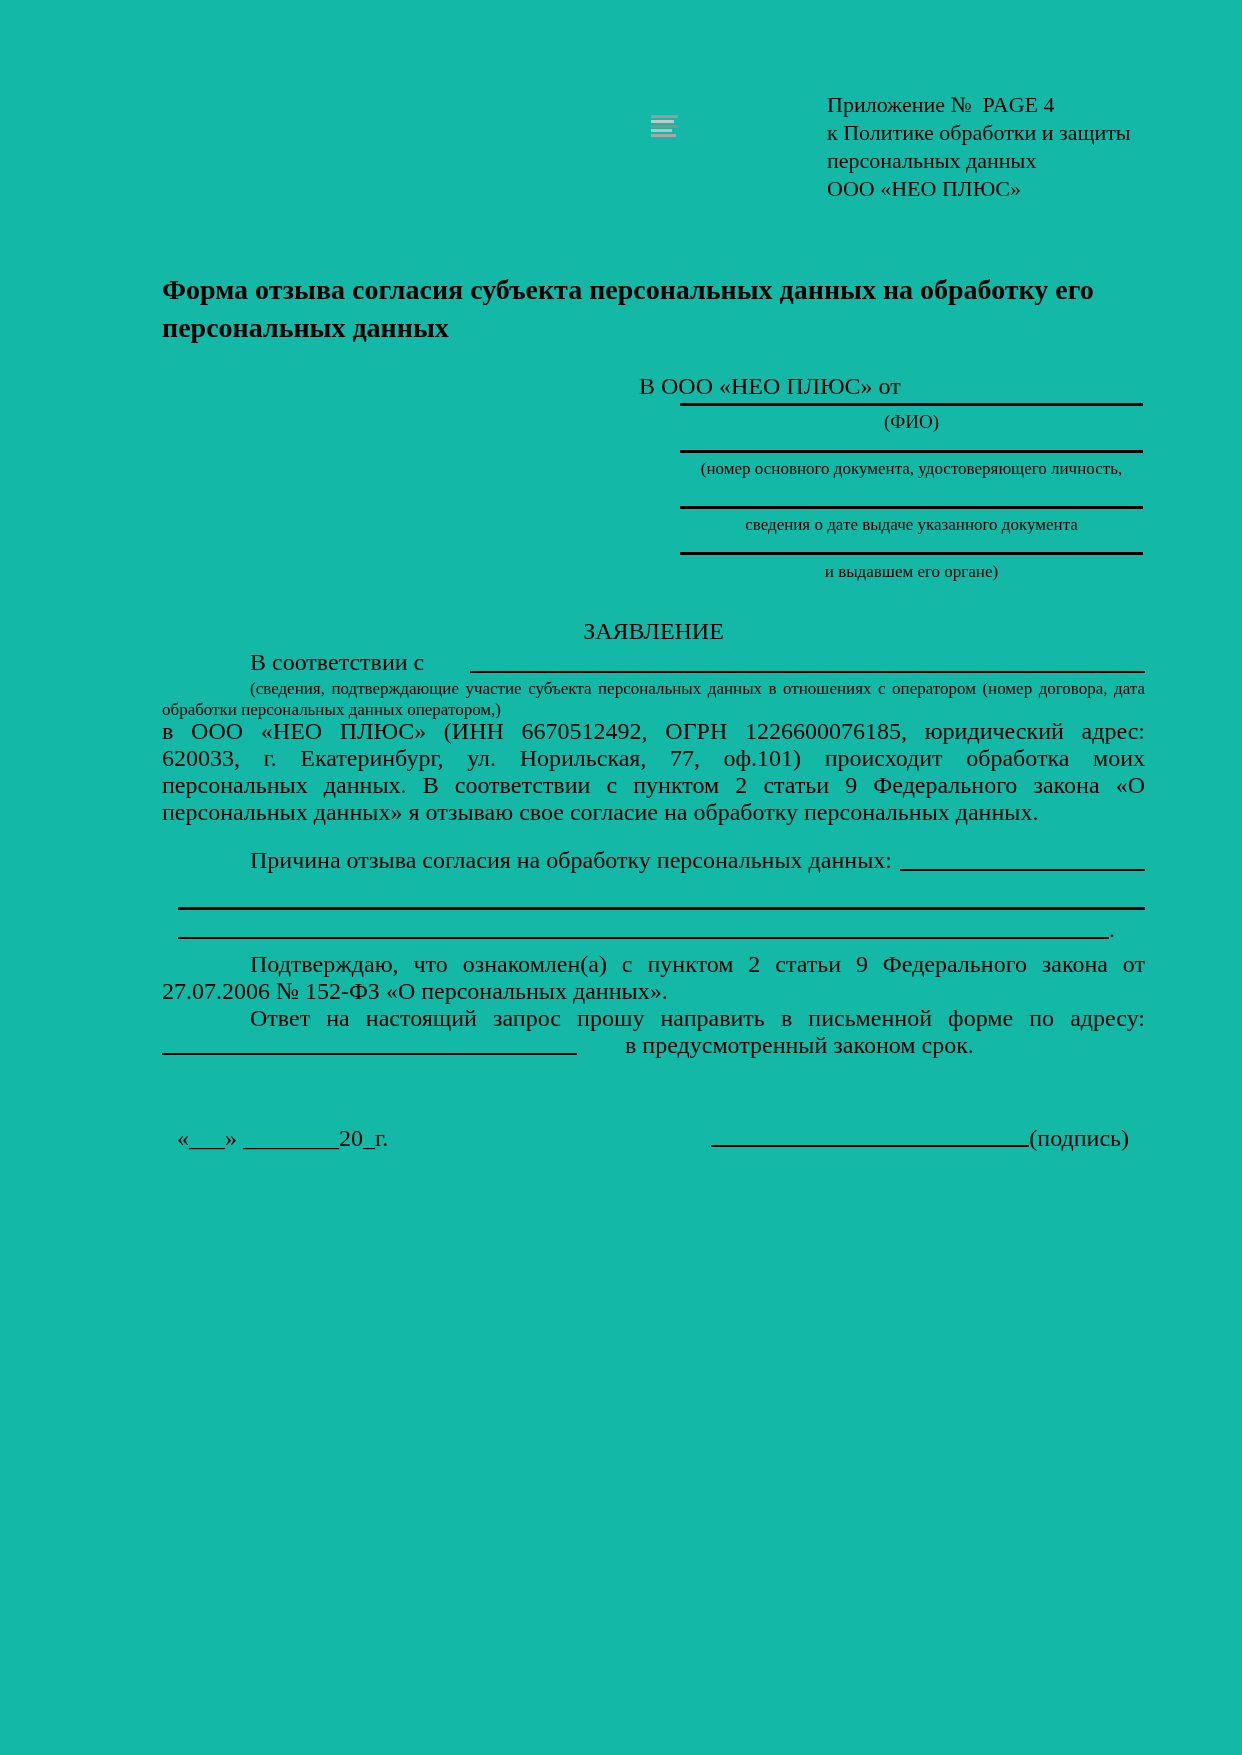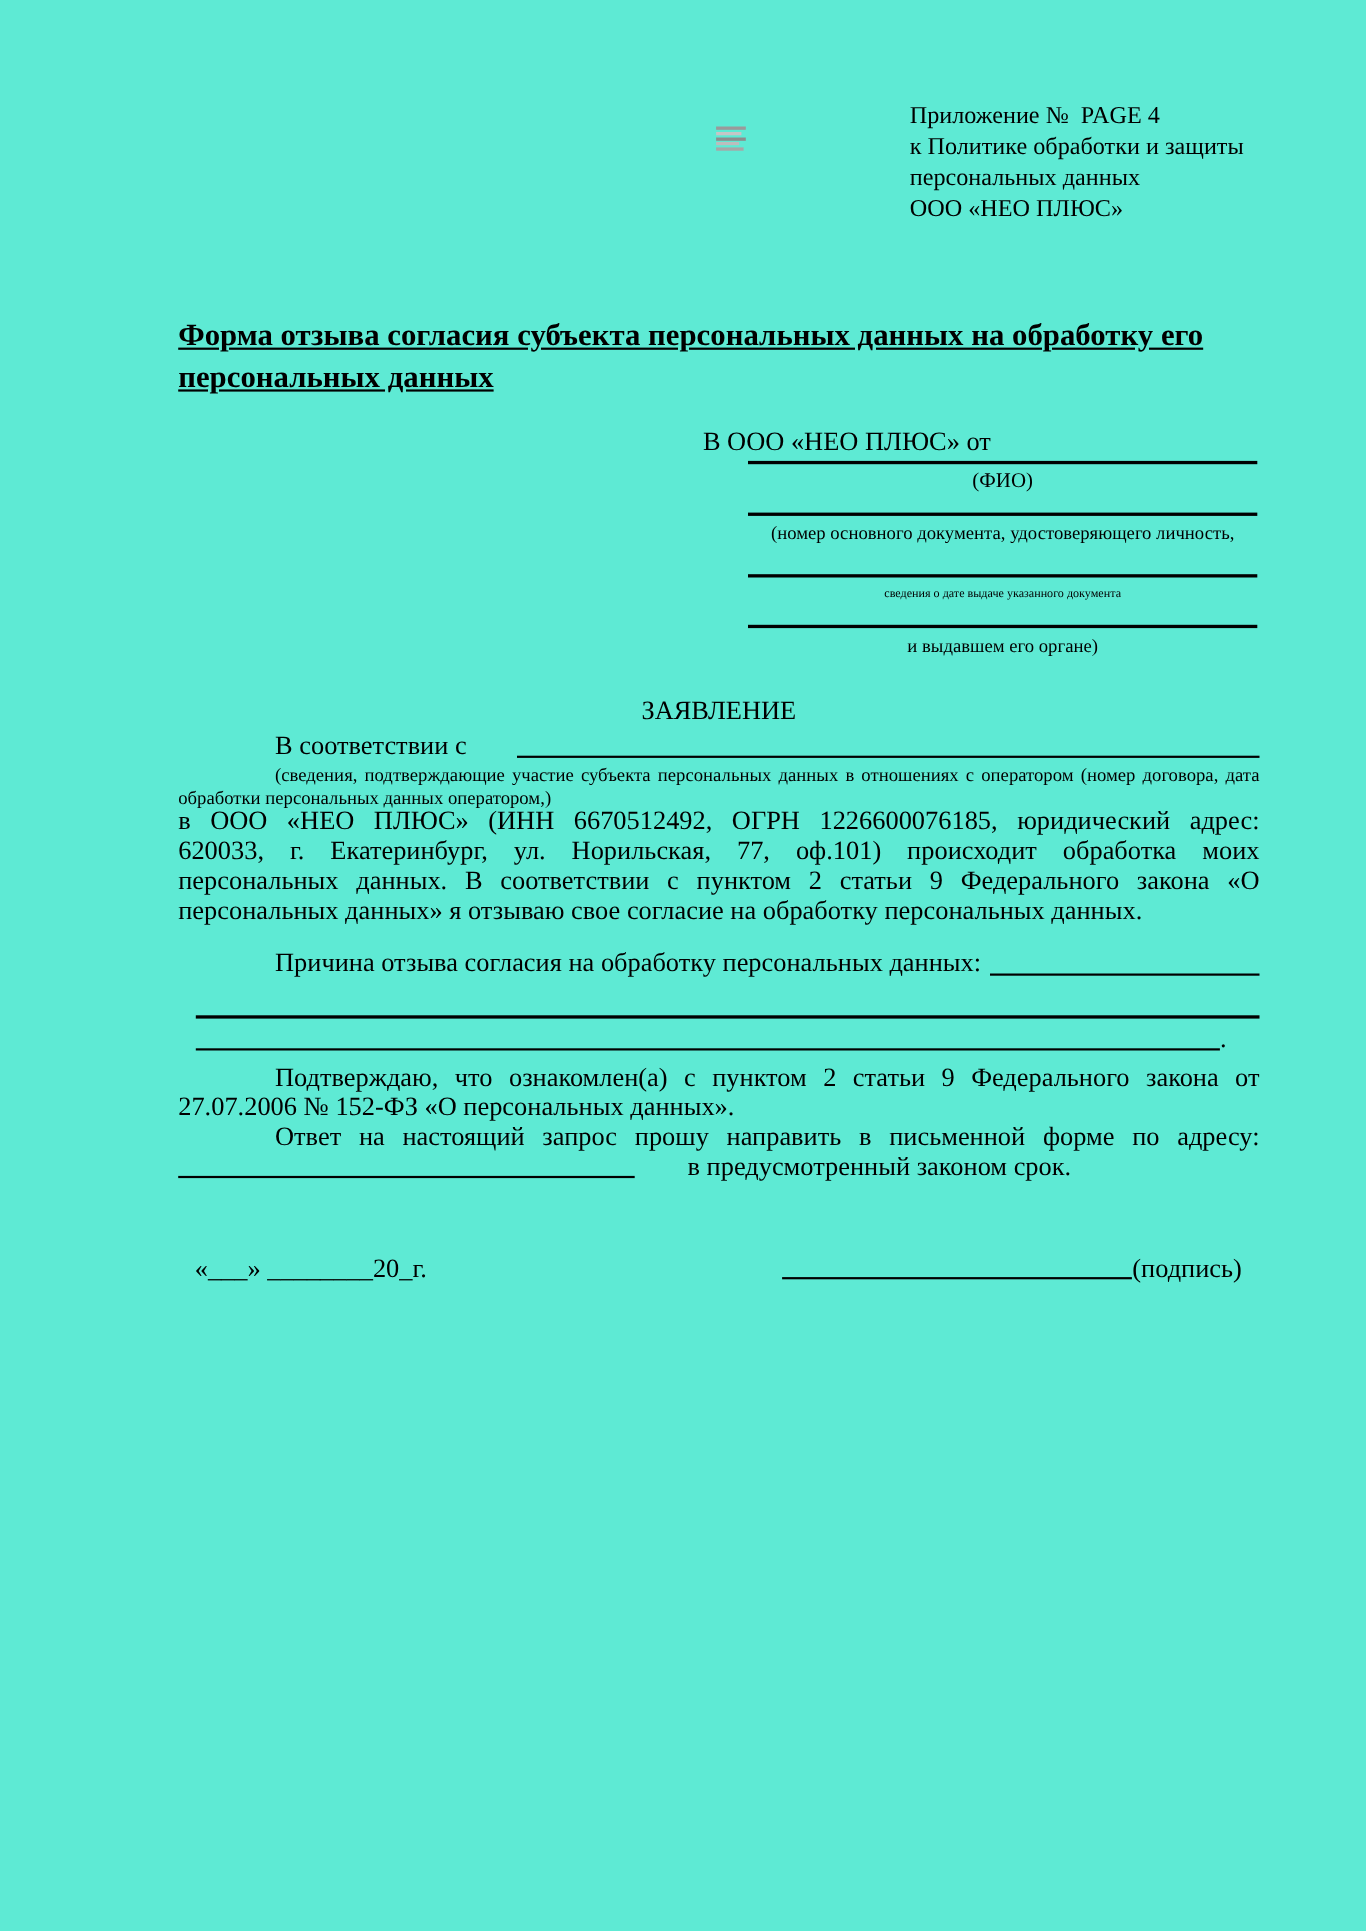--- a/index.html
+++ b/index.html
@@ -1,21 +1,21 @@
 <!DOCTYPE html>
 <html><head>
 <meta charset="utf-8">
 <style>
   * { box-sizing: border-box; margin: 0; padding: 0; }
   html, body { background: #ffffff; }
   .page {
     position: relative;
     width: 1242px;
     height: 1755px;
-    background: #5eead4;
+    background: #14b8a6;
     color: #000000;
     font-family: "Liberation Serif", "DejaVu Serif", serif;
     overflow: hidden;
     padding-top: 95px;
   }
   .content { padding: 0 97px 0 162px; }
 
   
   .hdr-row { position: relative; height: 112px; }
   .hdr-glyph {
@@ -26,34 +26,34 @@
   }
   .hdr-glyph i { display: block; height: 3px; }
   .hdr-glyph i:nth-child(1) { background: #9a9a9a; width: 27px; }
   .hdr-glyph i:nth-child(2) { background: #c6c6c6; width: 23px; }
   .hdr-glyph i:nth-child(3) { background: #8d8d8d; width: 27px; }
   .hdr-glyph i:nth-child(4) { background: #bdbdbd; width: 21px; }
   .hdr-glyph i:nth-child(5) { background: #a7a7a7; width: 25px; }
   .hdr-text { position: absolute; left: 665px; top: -4px; font-size: 22px; line-height: 28px; }
 
   
-  .title { margin-top: 80px; font-weight: bold; font-size: 28px; line-height: 38px; text-decoration: underline; }
+  .title { margin-top: 64px; font-weight: bold; font-size: 28px; line-height: 38px; }
 
   
   .to-line { margin: 26px 0 0 477px; font-size: 24px; line-height: 27px; }
   .addr { margin-left: 518px; width: 463px; }
   .f-u { border-bottom: 3px solid #000; }
   .u1 { height: 6px; }
   .u2 { height: 21px; }
   .u3 { height: 31px; }
   .u4 { height: 21px; }
   .f-cap { text-align: center; white-space: nowrap; }
   .cap1 { font-size: 19px; line-height: 21px; margin-top: 5px; }
   .cap2 { font-size: 17px; line-height: 19px; margin-top: 6px; }
-  .cap3 { font-size: 11px; line-height: 19px; margin-top: 6px; }
+  .cap3 { font-size: 17px; line-height: 19px; margin-top: 6px; }
   .cap4 { font-size: 17px; line-height: 19px; margin-top: 7px; }
 
   
   .st-heading { margin-top: 37px; text-align: center; font-size: 24px; line-height: 27px; }
   .bodyfs { font-size: 24px; line-height: 27px; }
   .intro-row { margin-top: 4px; display: flex; gap: 36px; }
   .intro-row .lead { padding-left: 88px; white-space: nowrap; padding-right: 10px; }
   .fill { flex: 1; border-bottom: 2px solid #000; align-self: flex-end; margin-bottom: 3px; }
 
   .note { margin-top: 2px; font-size: 17px; line-height: 21px; }

